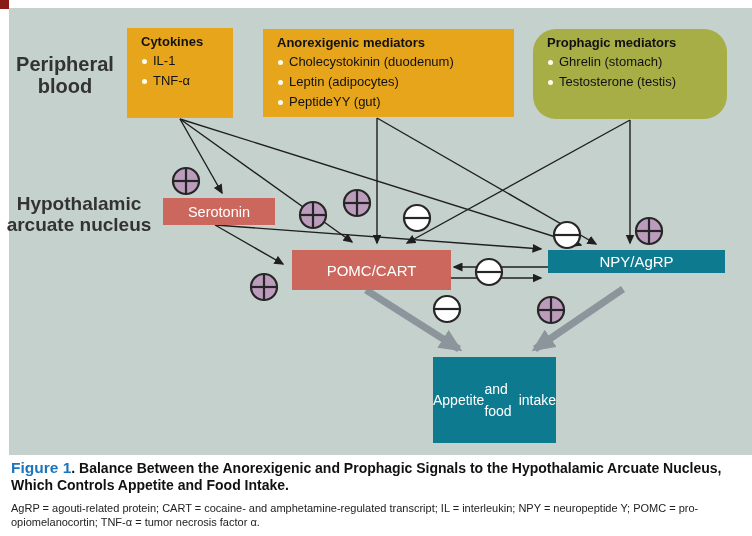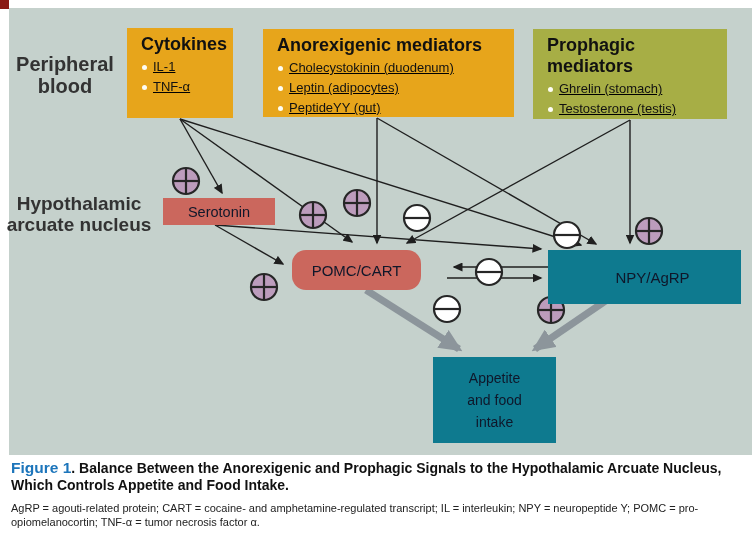--- a/index.html
+++ b/index.html
@@ -24,39 +24,39 @@
   .thick { stroke: var(--thick-arrow, #8C959B); stroke-width:7; fill:none; }
   .pc    { fill: var(--plus-circle-fill, #BC9CBC); stroke:#262626; stroke-width:2.2; }
   .mc    { fill: var(--minus-circle-fill, #ffffff); stroke:#262626; stroke-width:2.2; }
   .sign  { stroke:#262626; stroke-width:2.2; }
 
   .box {
     position:absolute; box-sizing:border-box; z-index:2;
     padding:6px 8px 0 14px;
   }
   .box.gold  { background: var(--gold, #E7A51B); }
-  .box.olive { background: var(--olive, #A7AE45); }
-  .box h4 { margin:0 0 2px 0; font-size:18px; font-weight:bold; color:#111; letter-spacing:0; }
-  .box ul { list-style:none; margin:0; padding:0;text-decoration:underline; }
+  .box.olive { background: var(--olive, #A7AE45); border-radius: 23px; }
+  .box h4 { margin:0 0 2px 0; font-size:13px; font-weight:bold; color:#111; letter-spacing:0; }
+  .box ul { list-style:none; margin:0; padding:0; }
   .box li {
     font-size:13px; color:#111; line-height:20px;
     position:relative; padding-left:12px; white-space:nowrap;
   }
   .box li::before {
     content:""; position:absolute; left:1px; top:8px;
     width:5px; height:5px; border-radius:50%; background:#fdfdf3;
   }
 
   .node {
     position:absolute; z-index:2; display:flex; align-items:center; justify-content:center;
-    color:#0f172a; font-size:14.5px; text-align:left;
+    color:#ffffff; font-size:14.5px; text-align:left;
   }
   .node.salmon { background: var(--salmon, #CB675D); }
   .node.teal   { background: var(--teal, #0E7A8F); }
-  .node.appetite { flex-direction:column; line-height:22px; font-size:14px; }
+  .node.appetite { flex-direction:row; line-height:22px; font-size:14px; }
 
   .region-label {
     position:absolute; z-index:2; text-align:center; font-weight:bold;
     color:#333; line-height:1.1;
   }
   .region-label.peripheral  { left:10px; top:53px;  width:110px; font-size:20px; }
   .region-label.hypothalamic{ left:5px;  top:194px; width:148px; font-size:19px; }
 
   .caption { position:absolute; left:11px; top:459px; width:747px; z-index:2; }
   .caption .title-line {
@@ -182,25 +182,25 @@
     <ul>
       <li>Ghrelin (stomach)</li>
       <li>Testosterone (testis)</li>
     </ul>
   </div>
 
   <div class="node salmon" style="left:163px; top:198px; width:112px; height:27px;">
     <span>Serotonin</span>
   </div>
 
-  <div class="node salmon" style="left:292px; top:250px; width:129px; height:40px; font-size:15px;border-radius:14px;">
+  <div class="node salmon" style="left:292px; top:250px; width:159px; height:40px; font-size:15px;">
     <span>POMC/CART</span>
   </div>
 
-  <div class="node teal" style="left:548px; top:250px; width:177px; height:54px; font-size:15px;padding-left:16px;">
+  <div class="node teal" style="left:548px; top:250px; width:177px; height:23px; font-size:15px;">
     <span>NPY/AgRP</span>
   </div>
 
   <div class="node teal appetite" style="left:433px; top:357px; width:123px; height:86px;">
     <div>Appetite</div>
     <div>and food</div>
     <div>intake</div>
   </div>
 
   <div class="caption">

